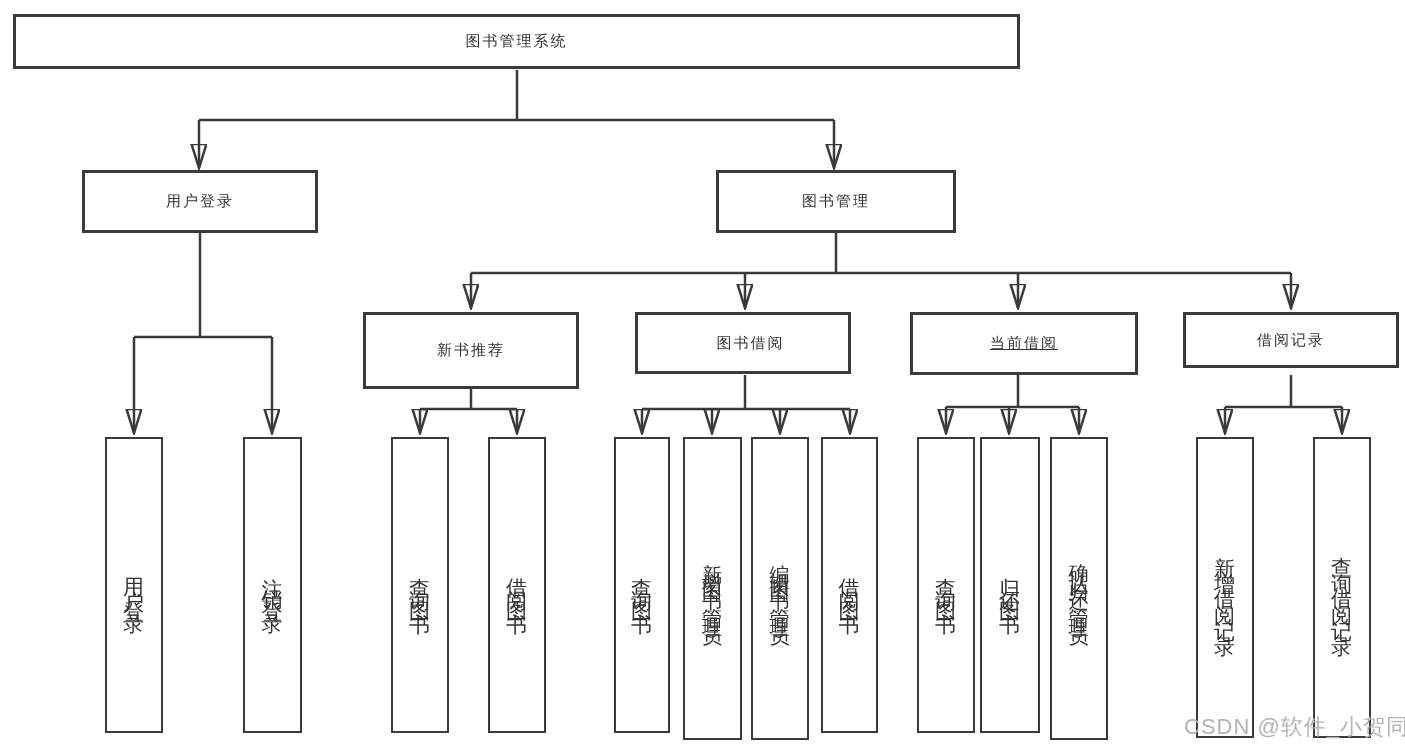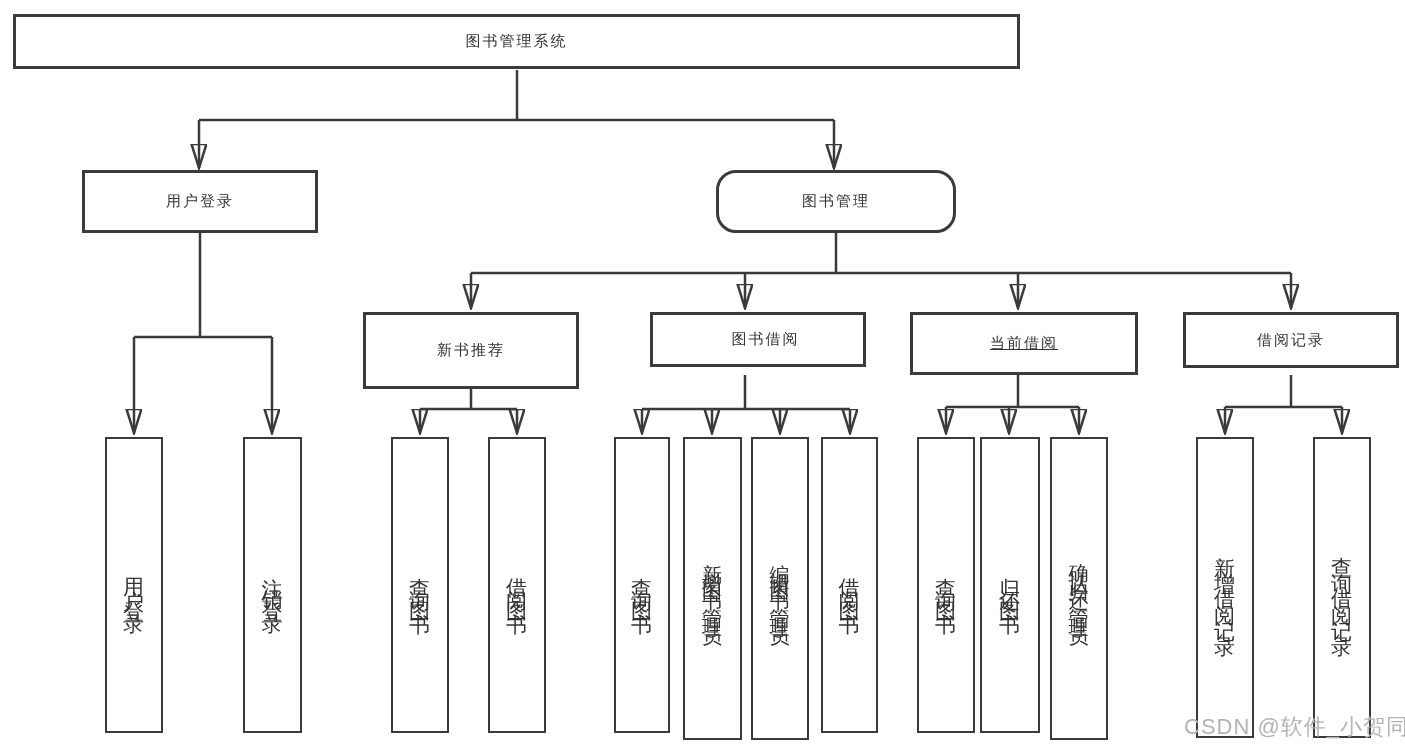--- a/index.html
+++ b/index.html
@@ -99,24 +99,24 @@
     <line x1="946" y1="407" x2="946" y2="433" marker-end="url(#arw)"></line>
     <line x1="1009" y1="407" x2="1009" y2="433" marker-end="url(#arw)"></line>
     <line x1="1079" y1="407" x2="1079" y2="433" marker-end="url(#arw)"></line>
     <line x1="1225" y1="407" x2="1225" y2="433" marker-end="url(#arw)"></line>
     <line x1="1342" y1="407" x2="1342" y2="433" marker-end="url(#arw)"></line>
   </svg>
 
   <div class="hbox" style="left:13px; top:14px; width:1007px; height:55px;">图书管理系统</div>
 
   <div class="hbox" style="left:82px; top:170px; width:236px; height:63px;">用户登录</div>
-  <div class="hbox" style="left:716px; top:170px; width:240px; height:63px;border-radius:20px;">图书管理</div>
+  <div class="hbox" style="left:716px; top:170px; width:240px; height:63px;">图书管理</div>
 
   <div class="hbox" style="left:363px; top:312px; width:216px; height:77px;">新书推荐</div>
-  <div class="hbox" style="left:650px; top:312px; width:216px; height:55px;padding-left:15px;">图书借阅</div>
+  <div class="hbox" style="left:635px; top:312px; width:216px; height:62px;padding-left:15px;">图书借阅</div>
   <div class="hbox" style="left:910px; top:312px; width:228px; height:63px;text-decoration:underline;">当前借阅</div>
   <div class="hbox" style="left:1183px; top:312px; width:216px; height:56px;">借阅记录</div>
 
   <div class="vbox v4" style="left:105px; top:437px; width:58px; height:296px;">用户登录</div>
   <div class="vbox v4" style="left:243px; top:437px; width:59px; height:296px;">注销登录</div>
 
   <div class="vbox v4" style="left:391px; top:437px; width:58px; height:296px;">查询图书</div>
   <div class="vbox v4" style="left:488px; top:437px; width:58px; height:296px;">借阅图书</div>
 
   <div class="vbox v4" style="left:614px; top:437px; width:56px; height:296px;">查询图书</div>

